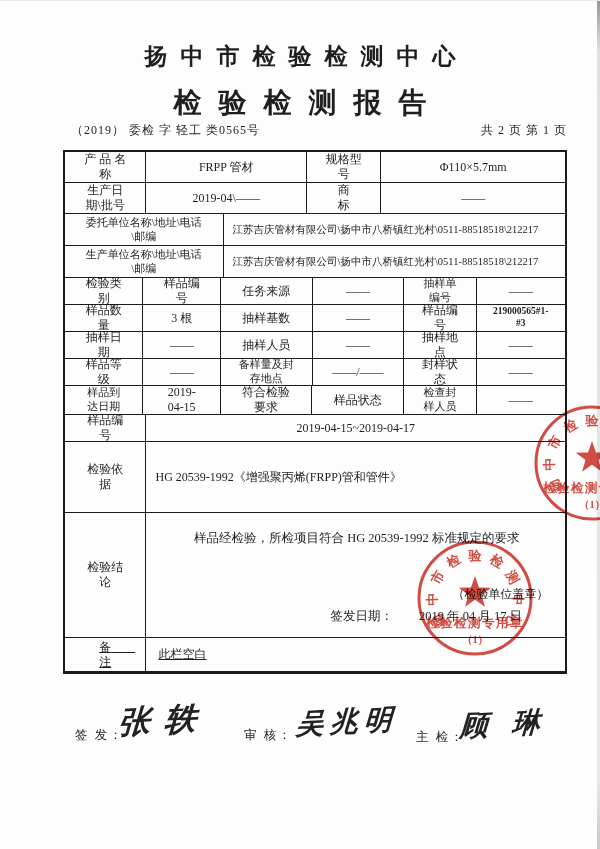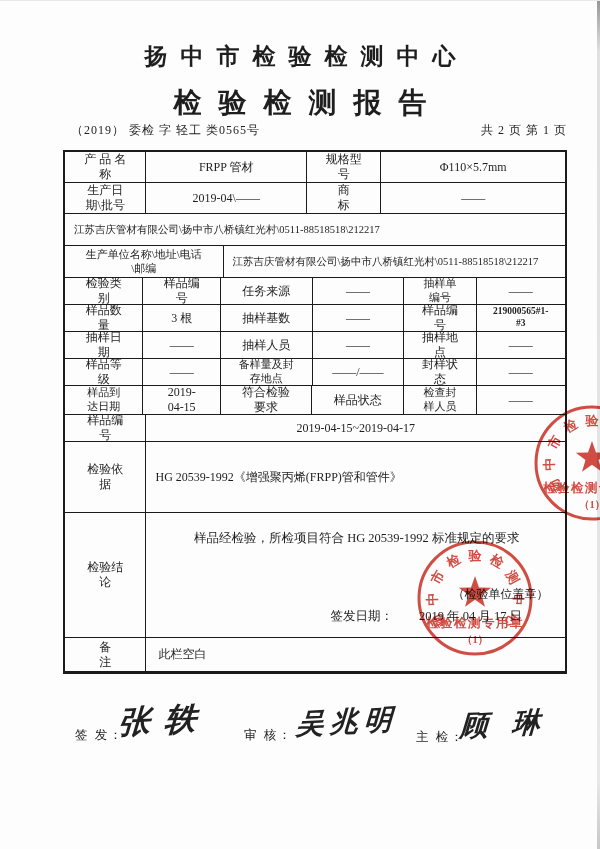--- a/index.html
+++ b/index.html
@@ -15,21 +15,21 @@
   .org-title{position:absolute;top:40px;left:0;width:100%;text-align:center;
     font-size:23px;font-weight:bold;letter-spacing:13px;text-indent:13px;}
   .report-title{position:absolute;top:83px;left:0;width:100%;text-align:center;
     font-size:28px;font-weight:bold;letter-spacing:17px;text-indent:17px;}
   .doc-line{position:absolute;top:121px;left:71px;right:33px;display:flex;
     justify-content:space-between;font-size:12px;letter-spacing:1px;}
   
   .rpt-table{position:absolute;left:63px;top:149px;width:504px;
     border:2px solid #1b1b1b;border-bottom-width:3px;box-sizing:border-box;background:transparent;}
   .trow{display:flex;border-bottom:1px solid #1b1b1b;box-sizing:border-box;}
-  .trow:last-child{border-bottom:none;}
+  .trow:last-child{border-bottom:none;text-decoration:underline;}
   .h32{height:31px}.h33{height:32px}.h28{height:27px}.h30{height:29px}
   .h72{height:71px}.h126{height:125px}.h34{height:33px}
   .c{display:flex;align-items:center;justify-content:center;text-align:center;
     font-size:12px;border-right:1px solid #1b1b1b;box-sizing:border-box;
     padding:0 17px;overflow:hidden;line-height:1.25;}
   .c.last{border-right:none;}
   .c.left{justify-content:flex-start;text-align:left;padding-left:9px;}
   .c.small{font-size:11px;}
   .c.tiny{font-size:9.5px;letter-spacing:0;font-weight:bold;}
   .c.addr{font-size:10.5px;letter-spacing:0;}
@@ -87,20 +87,21 @@
     </div>
 
     <div class="trow h32">
       <div class="c wA1">生产日期\批号</div>
       <div class="c wA2">2019-04\——</div>
       <div class="c wA3">商　　标</div>
       <div class="c wA4 last">——</div>
     </div>
 
     <div class="trow h33">
+      <div class="c wB1 small">委托单位名称\地址\电话\邮编</div>
       <div class="c wB2 last left addr">江苏吉庆管材有限公司\扬中市八桥镇红光村\0511-88518518\212217</div>
     </div>
 
     <div class="trow h33">
       <div class="c wB1 small">生产单位名称\地址\电话\邮编</div>
       <div class="c wB2 last left addr">江苏吉庆管材有限公司\扬中市八桥镇红光村\0511-88518518\212217</div>
     </div>
 
     <div class="trow h28">
       <div class="c wC1">检验类别</div>

